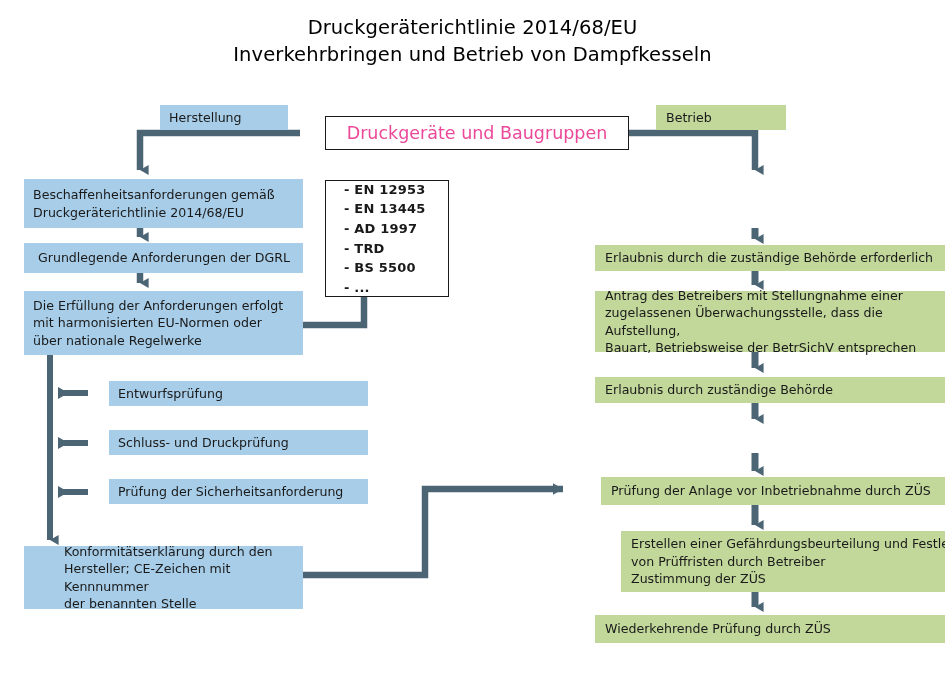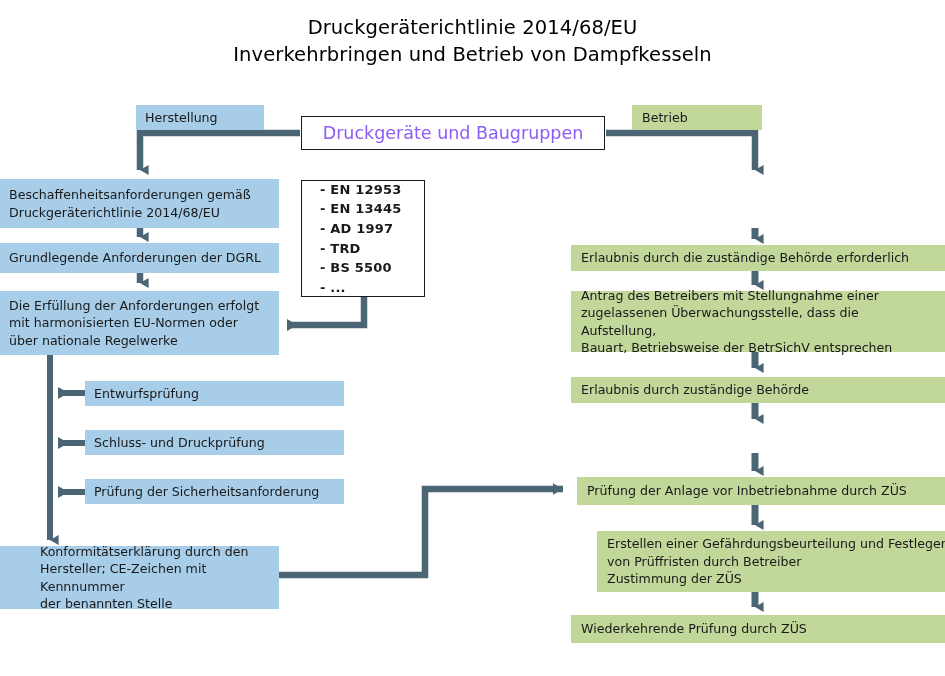--- a/index.html
+++ b/index.html
@@ -42,39 +42,40 @@
   .node {
     position: absolute;
     box-sizing: border-box;
     color: #1a1a1a;
     font-size: 12.6px;
     line-height: 17.4px;
     display: flex;
     flex-direction: column;
     justify-content: center;
     white-space: pre-line;
+    margin-left: 24px;
   }
   .blue {
     background: #a7cde8;
     padding-left: 9px;
     padding-right: 8px;
   }
   .green {
     background: #c2d79a;
     padding-left: 10px;
     padding-right: 20px;
   }
   .root-box {
     background: #ffffff;
     border: 1.6px solid #1a1a1a;
     font-size: 17.5px;
     line-height: 22px;
     align-items: center;
     justify-content: center;
-    color: #8b5cf6;
+    color: #ec4899;
   }
   .std-box {
     background: #ffffff;
     border: 1.8px solid #1a1a1a;
     font-weight: bold;
     font-size: 13px;
     line-height: 19.6px;
     padding-left: 18px;
     letter-spacing: 0.2px;
   }
@@ -165,21 +166,21 @@
 
   <div class="node blue hdr" style="left:136px; top:105px; width:128px; height:25px;">Herstellung</div>
 
   <div class="node green hdr" style="left:632px; top:105px; width:130px; height:25px;">Betrieb</div>
 
   <div class="node root-box" style="left:301px; top:116px; width:304px; height:34px;">Druckgeräte und Baugruppen</div>
 
   <div class="node blue" style="left:0px; top:179px; width:279px; height:49px;">Beschaffenheitsanforderungen gemäß
 Druckgeräterichtlinie 2014/68/EU</div>
 
-  <div class="node blue" style="left:0px; top:243px; width:279px; height:30px;">Grundlegende Anforderungen der DGRL</div>
+  <div class="node blue" style="left:0px; top:243px; width:279px; height:30px;text-align:center;">Grundlegende Anforderungen der DGRL</div>
 
   <div class="node blue" style="left:0px; top:291px; width:279px; height:64px;">Die Erfüllung der Anforderungen erfolgt
 mit harmonisierten EU-Normen oder
 über nationale Regelwerke</div>
 
   <div class="node std-box" style="left:301px; top:180px; width:124px; height:117px;">
     <span>- EN 12953</span>
     <span>- EN 13445</span>
     <span>- AD 1997</span>
     <span>- TRD</span>

